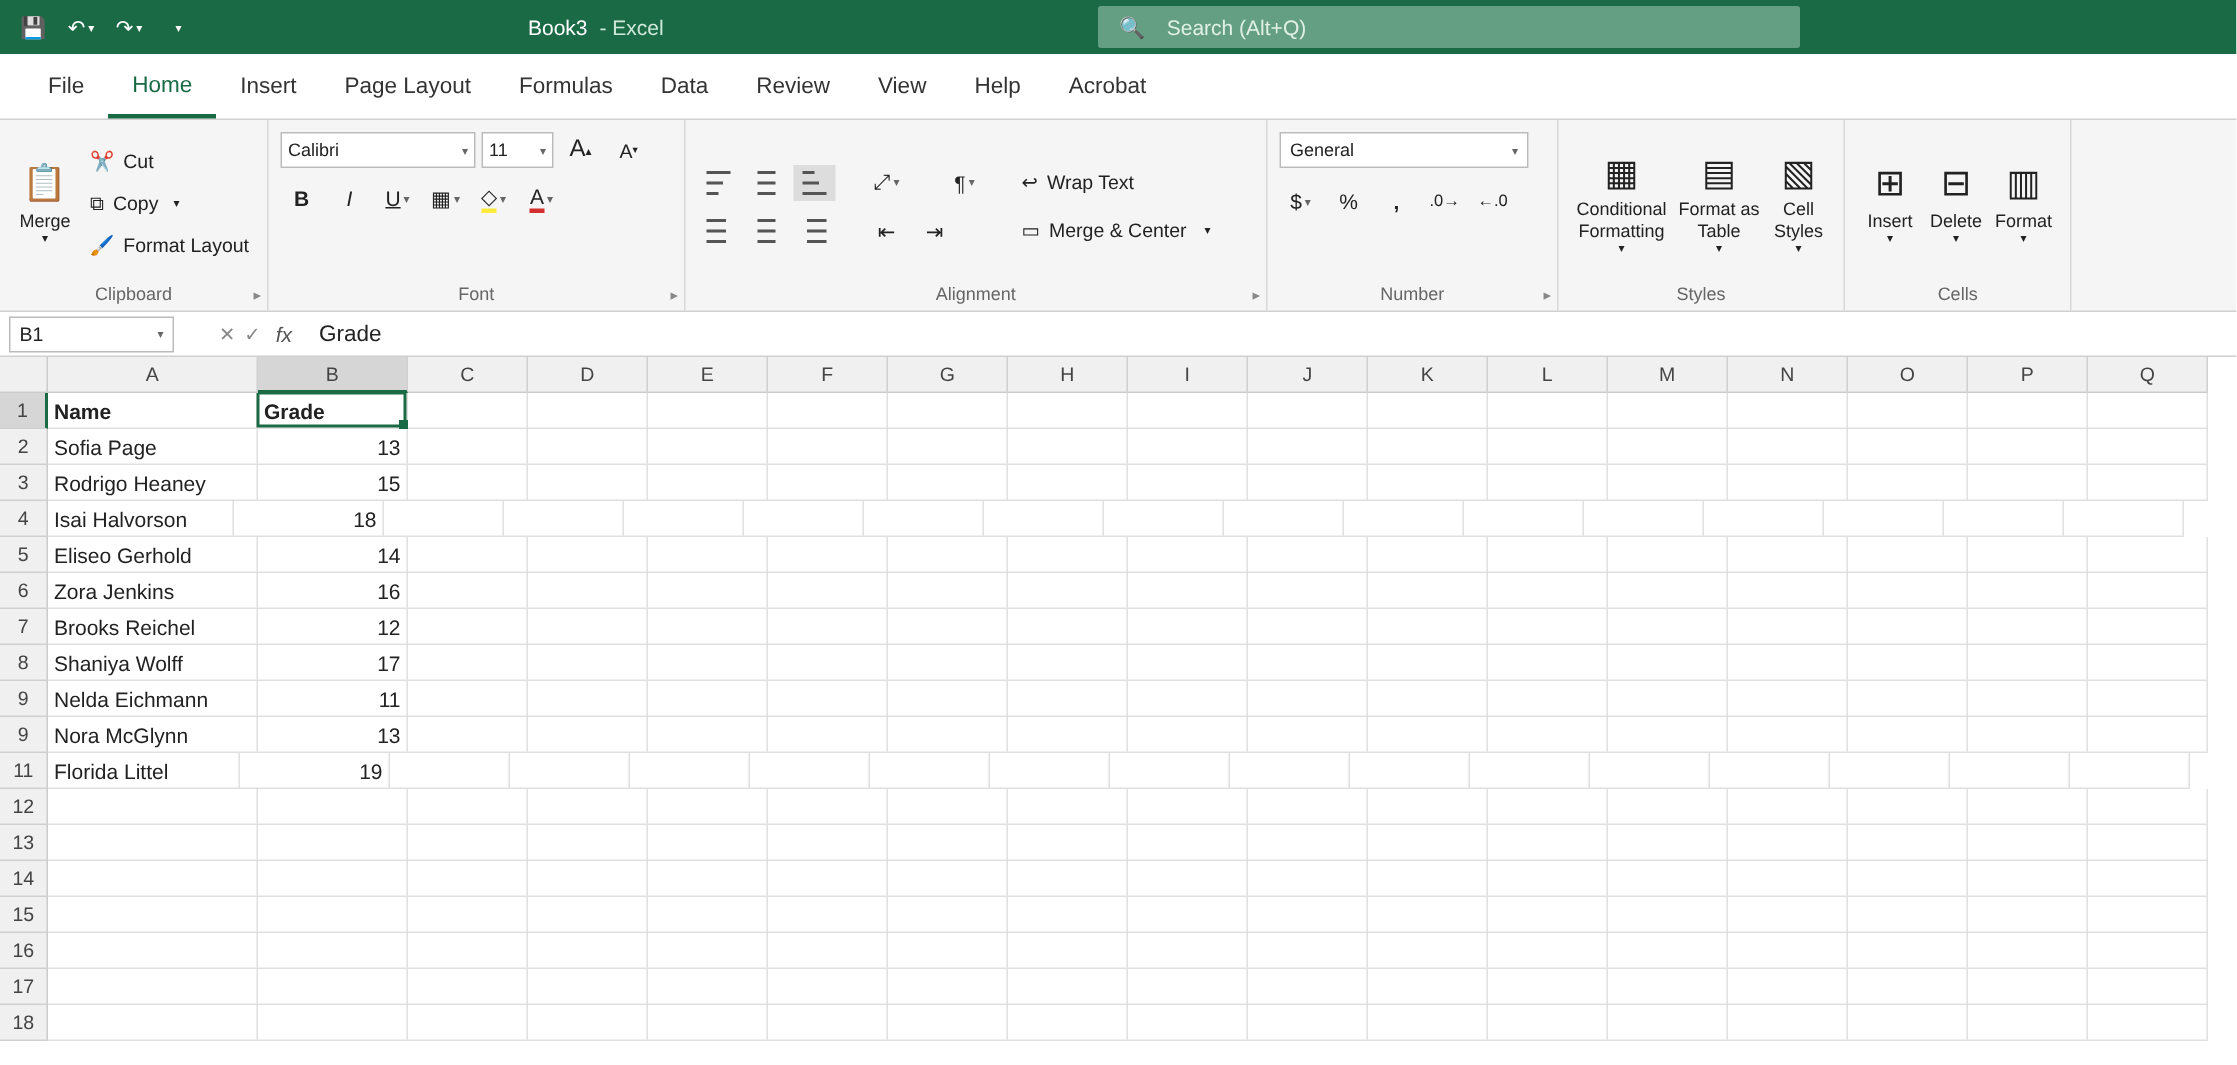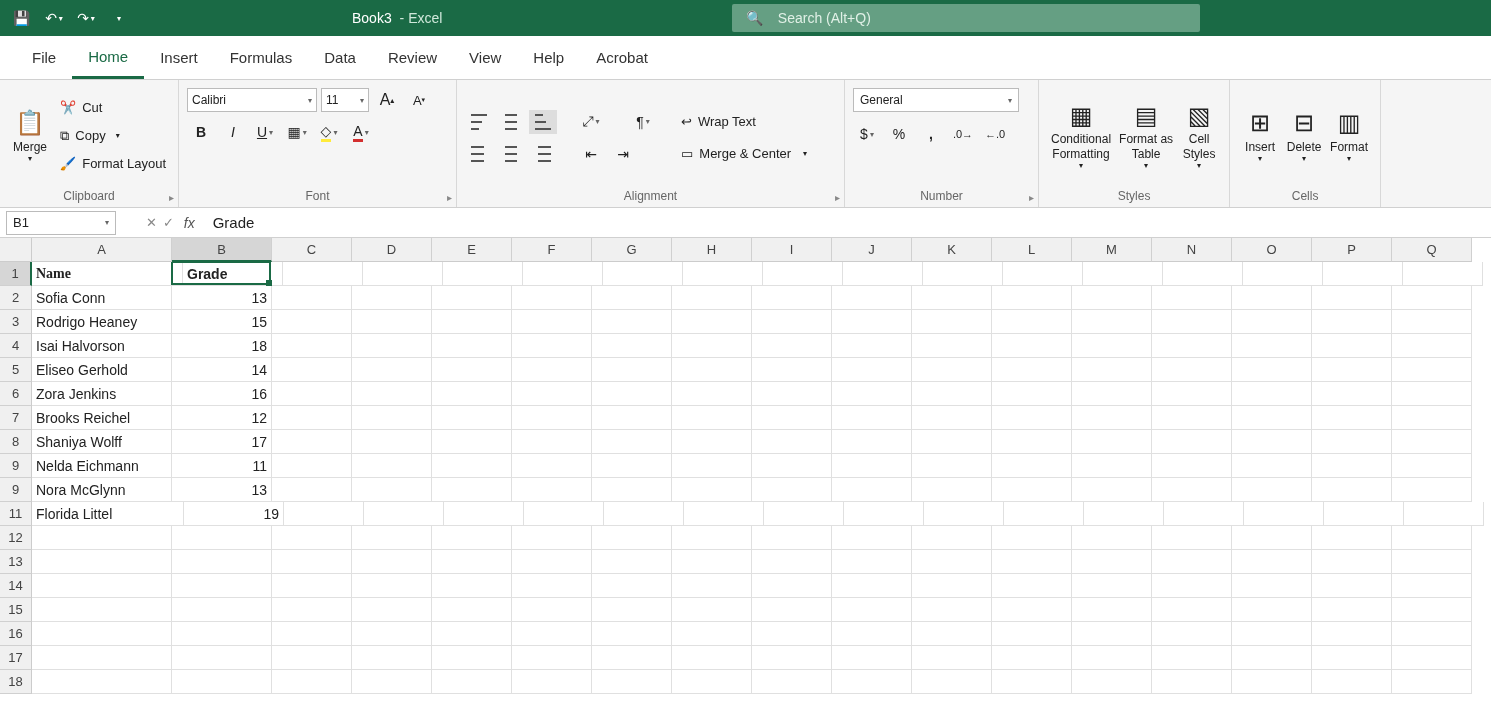--- a/index.html
+++ b/index.html
@@ -90,20 +90,21 @@
   <div class="search-box">
     <span class="mag">🔍</span>
     <span>Search (Alt+Q)</span>
   </div>
 </div>
 
 <div class="tabs" id="tabs">
     <div class="tab">File</div>
     <div class="tab active">Home</div>
     <div class="tab">Insert</div>
+    <div class="tab">Page Layout</div>
     <div class="tab">Formulas</div>
     <div class="tab">Data</div>
     <div class="tab">Review</div>
     <div class="tab">View</div>
     <div class="tab">Help</div>
     <div class="tab">Acrobat</div>
   </div>
 
 <div class="ribbon">
 
@@ -361,40 +362,40 @@
         <div class="row-head">12</div>
         <div class="row-head">13</div>
         <div class="row-head">14</div>
         <div class="row-head">15</div>
         <div class="row-head">16</div>
         <div class="row-head">17</div>
         <div class="row-head">18</div>
       </div>
     <div class="cells" id="cells">
         <div class="cell-row">
-          <div class="cell bold" style="width: 151px; font-family: Liberation Serif, serif;">Name</div>
+          <div class="cell bold" style="width: 140px;">Name</div>
           <div class="cell bold" style="width: 100px;">Grade</div>
           <div class="cell" style="width: 80px;"></div>
           <div class="cell" style="width: 80px;"></div>
           <div class="cell" style="width: 80px;"></div>
           <div class="cell" style="width: 80px;"></div>
           <div class="cell" style="width: 80px;"></div>
           <div class="cell" style="width: 80px;"></div>
           <div class="cell" style="width: 80px;"></div>
           <div class="cell" style="width: 80px;"></div>
           <div class="cell" style="width: 80px;"></div>
           <div class="cell" style="width: 80px;"></div>
           <div class="cell" style="width: 80px;"></div>
           <div class="cell" style="width: 80px;"></div>
           <div class="cell" style="width: 80px;"></div>
           <div class="cell" style="width: 80px;"></div>
           <div class="cell" style="width: 80px;"></div>
         </div>
         <div class="cell-row">
-          <div class="cell" style="width: 140px;">Sofia Conn</div>
+          <div class="cell" style="width: 140px;">Sofia Page</div>
           <div class="cell right" style="width: 100px;">13</div>
           <div class="cell" style="width: 80px;"></div>
           <div class="cell" style="width: 80px;"></div>
           <div class="cell" style="width: 80px;"></div>
           <div class="cell" style="width: 80px;"></div>
           <div class="cell" style="width: 80px;"></div>
           <div class="cell" style="width: 80px;"></div>
           <div class="cell" style="width: 80px;"></div>
           <div class="cell" style="width: 80px;"></div>
           <div class="cell" style="width: 80px;"></div>
@@ -418,21 +419,21 @@
           <div class="cell" style="width: 80px;"></div>
           <div class="cell" style="width: 80px;"></div>
           <div class="cell" style="width: 80px;"></div>
           <div class="cell" style="width: 80px;"></div>
           <div class="cell" style="width: 80px;"></div>
           <div class="cell" style="width: 80px;"></div>
           <div class="cell" style="width: 80px;"></div>
           <div class="cell" style="width: 80px;"></div>
         </div>
         <div class="cell-row">
-          <div class="cell" style="width: 140px;">Isai Halvorson</div>
+          <div class="cell" style="width: 124px;">Isai Halvorson</div>
           <div class="cell right" style="width: 100px;">18</div>
           <div class="cell" style="width: 80px;"></div>
           <div class="cell" style="width: 80px;"></div>
           <div class="cell" style="width: 80px;"></div>
           <div class="cell" style="width: 80px;"></div>
           <div class="cell" style="width: 80px;"></div>
           <div class="cell" style="width: 80px;"></div>
           <div class="cell" style="width: 80px;"></div>
           <div class="cell" style="width: 80px;"></div>
           <div class="cell" style="width: 80px;"></div>
@@ -551,21 +552,21 @@
           <div class="cell" style="width: 80px;"></div>
           <div class="cell" style="width: 80px;"></div>
           <div class="cell" style="width: 80px;"></div>
           <div class="cell" style="width: 80px;"></div>
           <div class="cell" style="width: 80px;"></div>
           <div class="cell" style="width: 80px;"></div>
           <div class="cell" style="width: 80px;"></div>
           <div class="cell" style="width: 80px;"></div>
         </div>
         <div class="cell-row">
-          <div class="cell" style="width: 152px; text-align: right;">Florida Littel</div>
+          <div class="cell" style="width: 128px; text-align: right;">Florida Littel</div>
           <div class="cell right" style="width: 100px;">19</div>
           <div class="cell" style="width: 80px;"></div>
           <div class="cell" style="width: 80px;"></div>
           <div class="cell" style="width: 80px;"></div>
           <div class="cell" style="width: 80px;"></div>
           <div class="cell" style="width: 80px;"></div>
           <div class="cell" style="width: 80px;"></div>
           <div class="cell" style="width: 80px;"></div>
           <div class="cell" style="width: 80px;"></div>
           <div class="cell" style="width: 80px;"></div>

